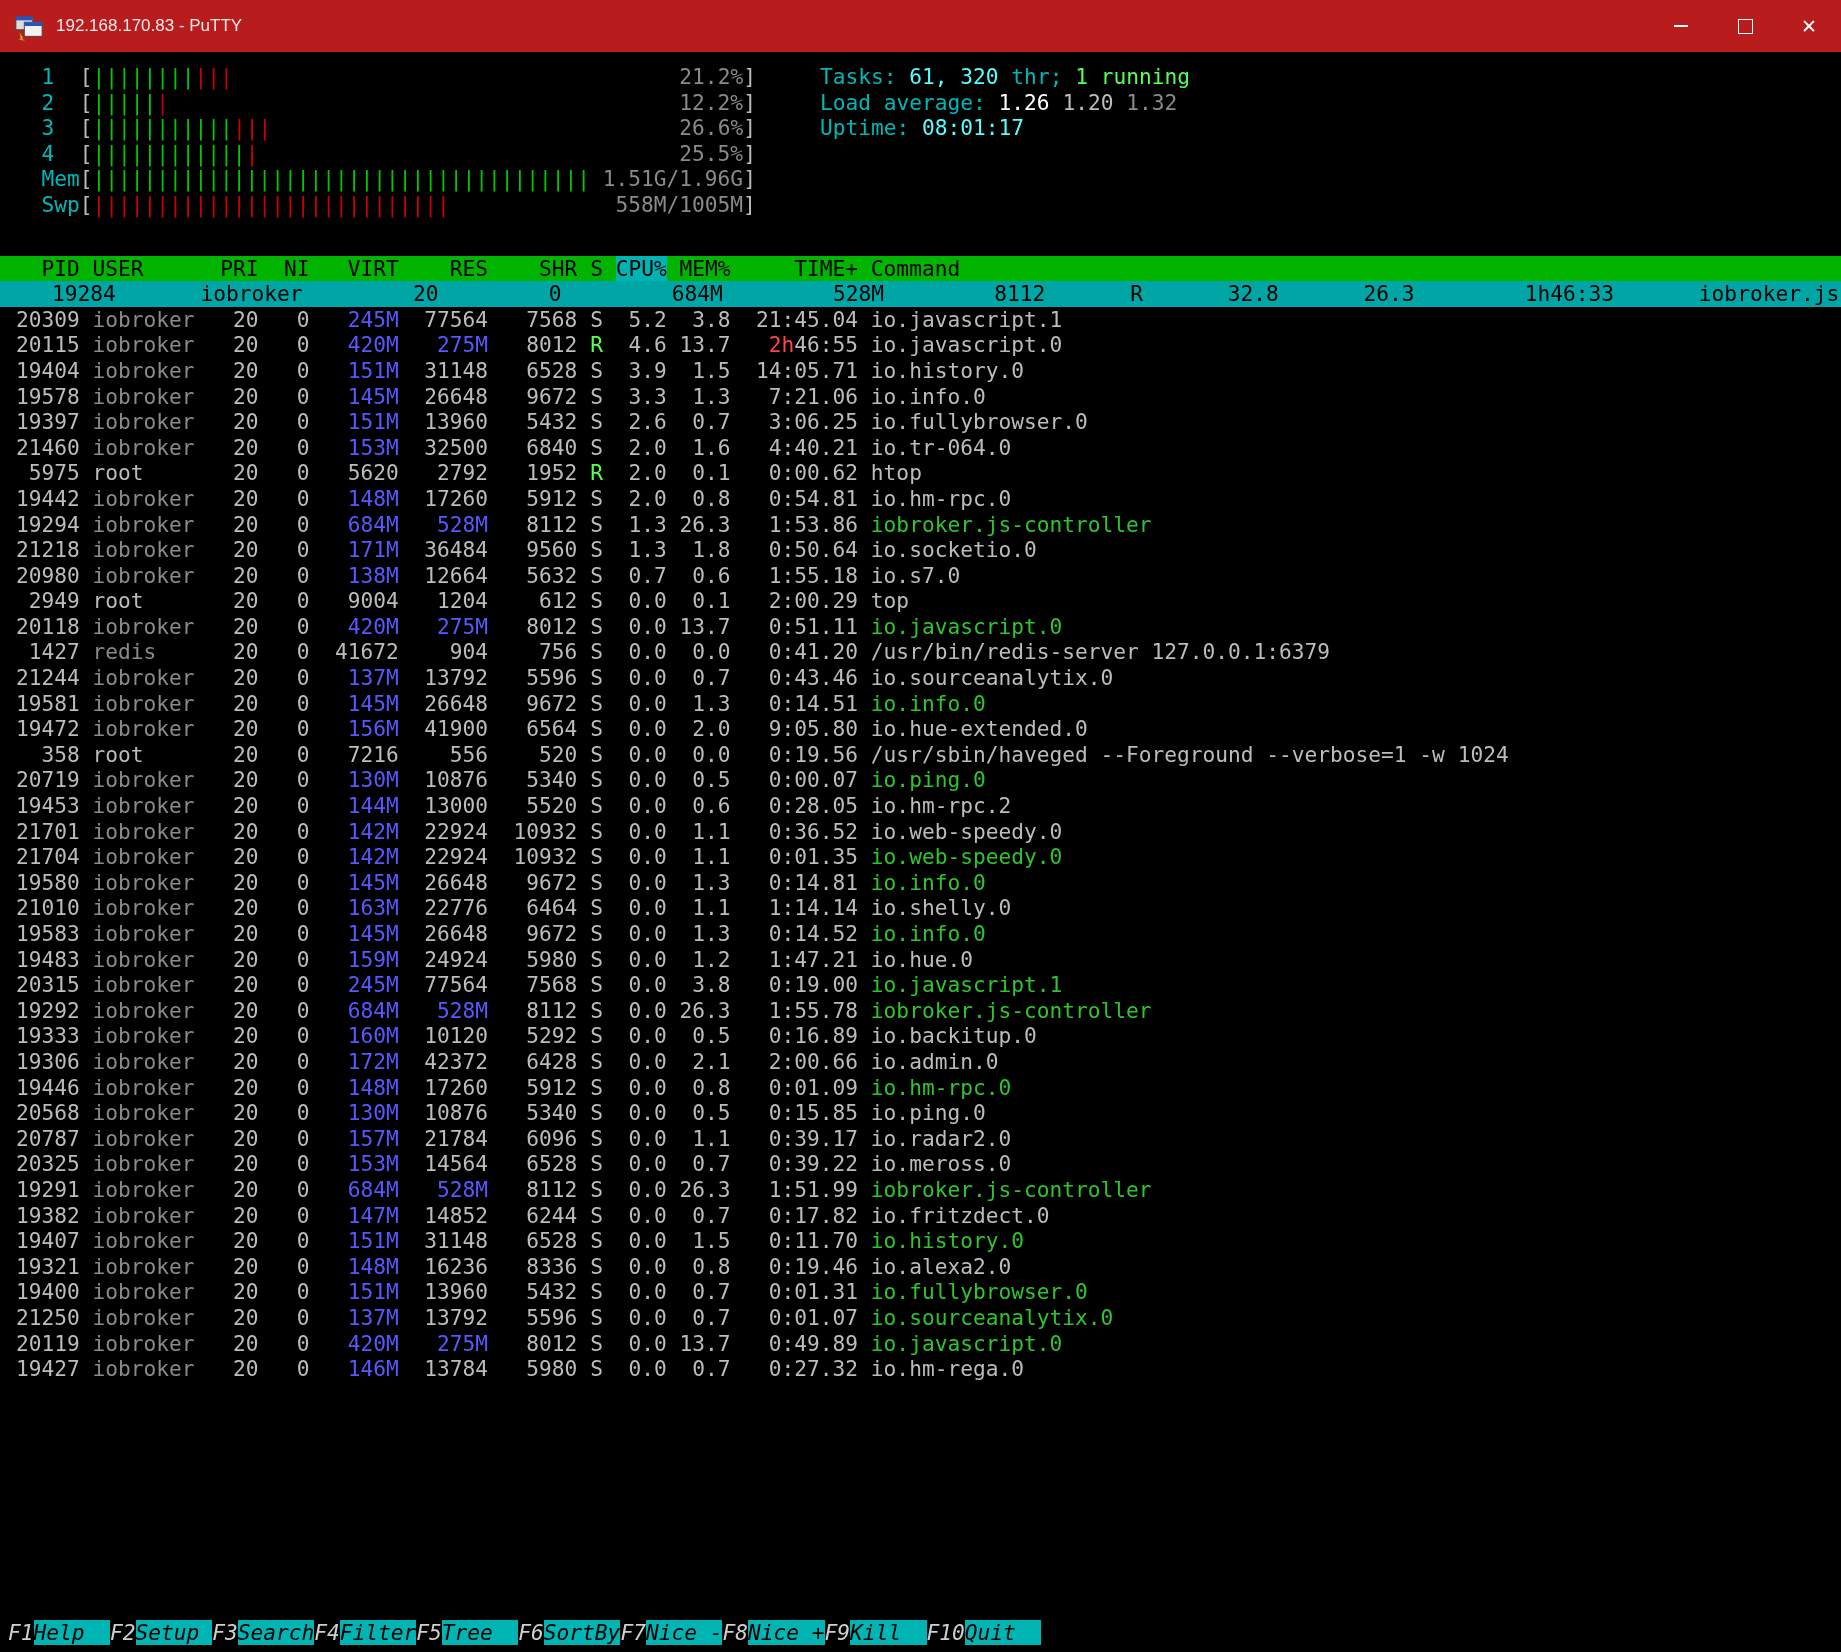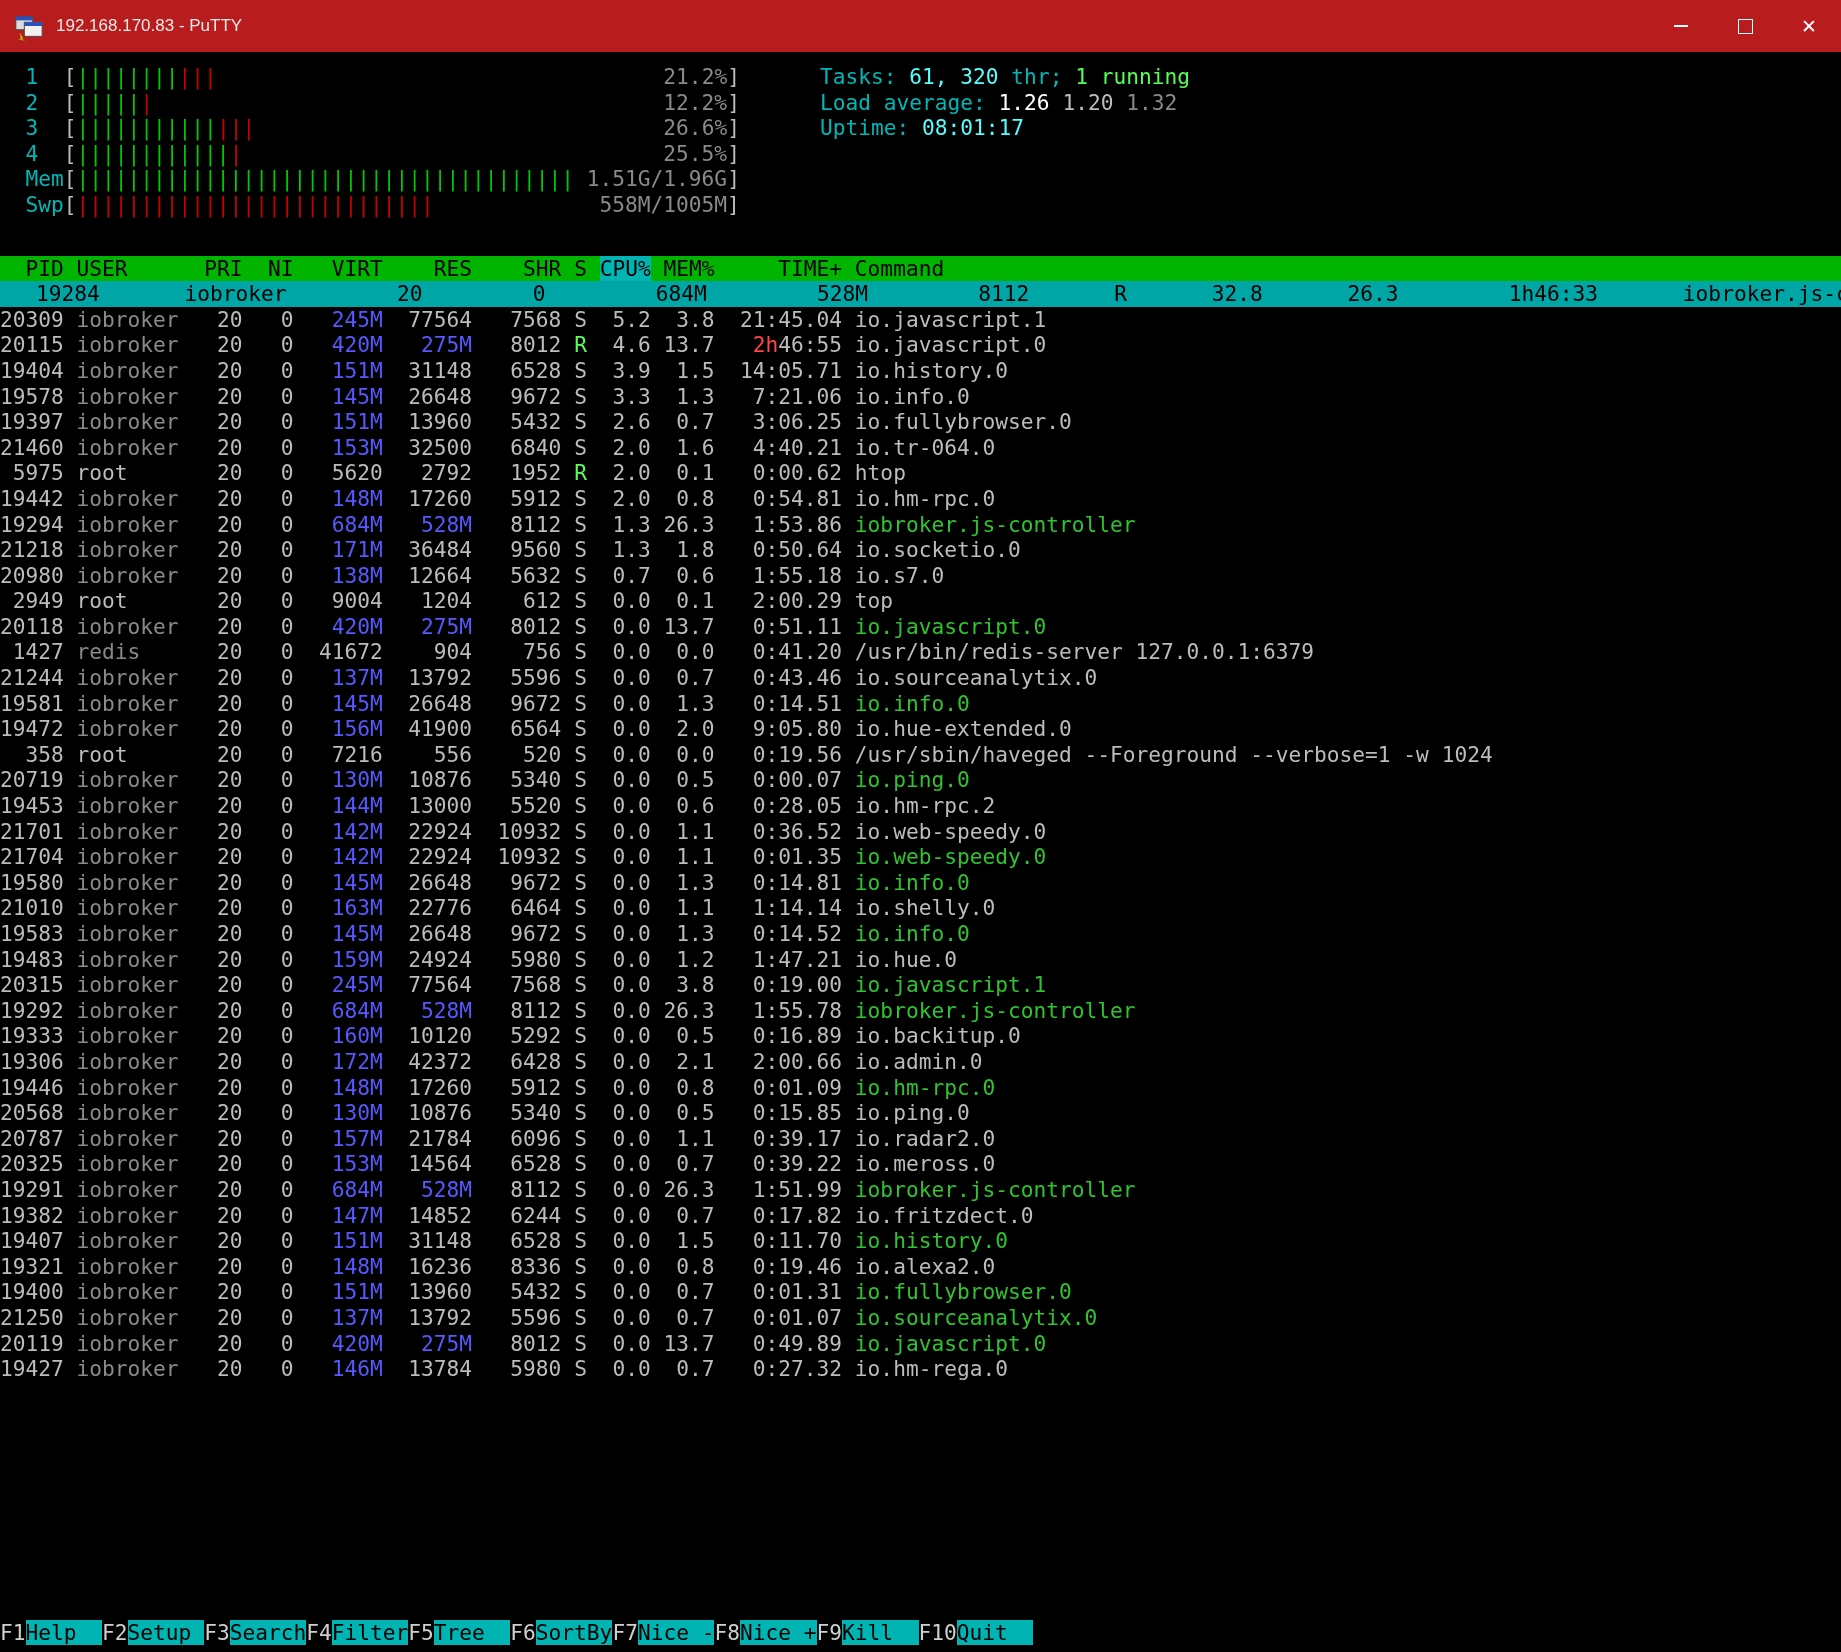--- a/index.html
+++ b/index.html
@@ -13,21 +13,21 @@
   .win-controls{margin-left:auto;display:flex;height:52px;}
   .win-btn{width:64px;height:52px;display:flex;align-items:center;justify-content:center;cursor:default;}
   .min-glyph{width:14px;height:2px;background:#fff;}
   .max-glyph{width:13px;height:13px;border:1.5px solid #fff;}
   .close-glyph{color:#fff;font-size:19px;font-family:"DejaVu Sans",sans-serif;line-height:1;}
 
   
   .terminal{position:absolute;top:52px;left:0;right:0;bottom:0;background:#000;
     font-family:"DejaVu Sans Mono",monospace;font-size:21.2px;line-height:25.6px;
     color:#b8b8b8;padding-top:12px;box-sizing:border-box;overflow:hidden;}
-  .line{white-space:pre;padding-left:0;}
+  .line{white-space:pre;padding-left:16px;}
   .sline{white-space:pre;margin-left:38px;}
   .spacer{height:38px;}
 
   .stats{position:absolute;left:782px;top:12px;}
 
   .c-cyan{color:#00b7b7;}
   .c-bcyan{color:#55ffff;}
   .c-white{color:#bcbcbc;}
   .c-bwhite{color:#ffffff;}
   .c-grey{color:#8a8a8a;}
@@ -38,21 +38,21 @@
   .bar-green{color:var(--bar-green,#00c800);}
   .bar-red{color:var(--bar-red,#c80000);}
 
   .header-line{background:var(--header-bg,#00b400);}
   .header-line span{color:#000;}
   .sort-col{background:var(--sort-bg,#00b4b4);}
 
   .row-selected{background:var(--selected-bg,#00a6a6);}
   .row-selected span{color:#000 !important;margin-left:36px;}
 
-  .fbar{position:absolute;left:0;right:0;bottom:6px;white-space:pre;}
+  .fbar{position:absolute;left:0;right:0;bottom:6px;white-space:pre;padding-left:8px;font-style:italic;}
   .fkey{color:#cfcfcf;}
   .flabel{background:var(--fkey-bg,#00b4b4);color:#000;}
 </style>
 </head>
 <body>
 
 <div class="titlebar">
   <svg class="title-icon" viewBox="0 0 32 32">
     <rect x="2" y="6" width="18" height="14" fill="#dcdcdc" stroke="#444" stroke-width="1"></rect>
     <rect x="2" y="6" width="18" height="4" fill="#2a52be"></rect>

